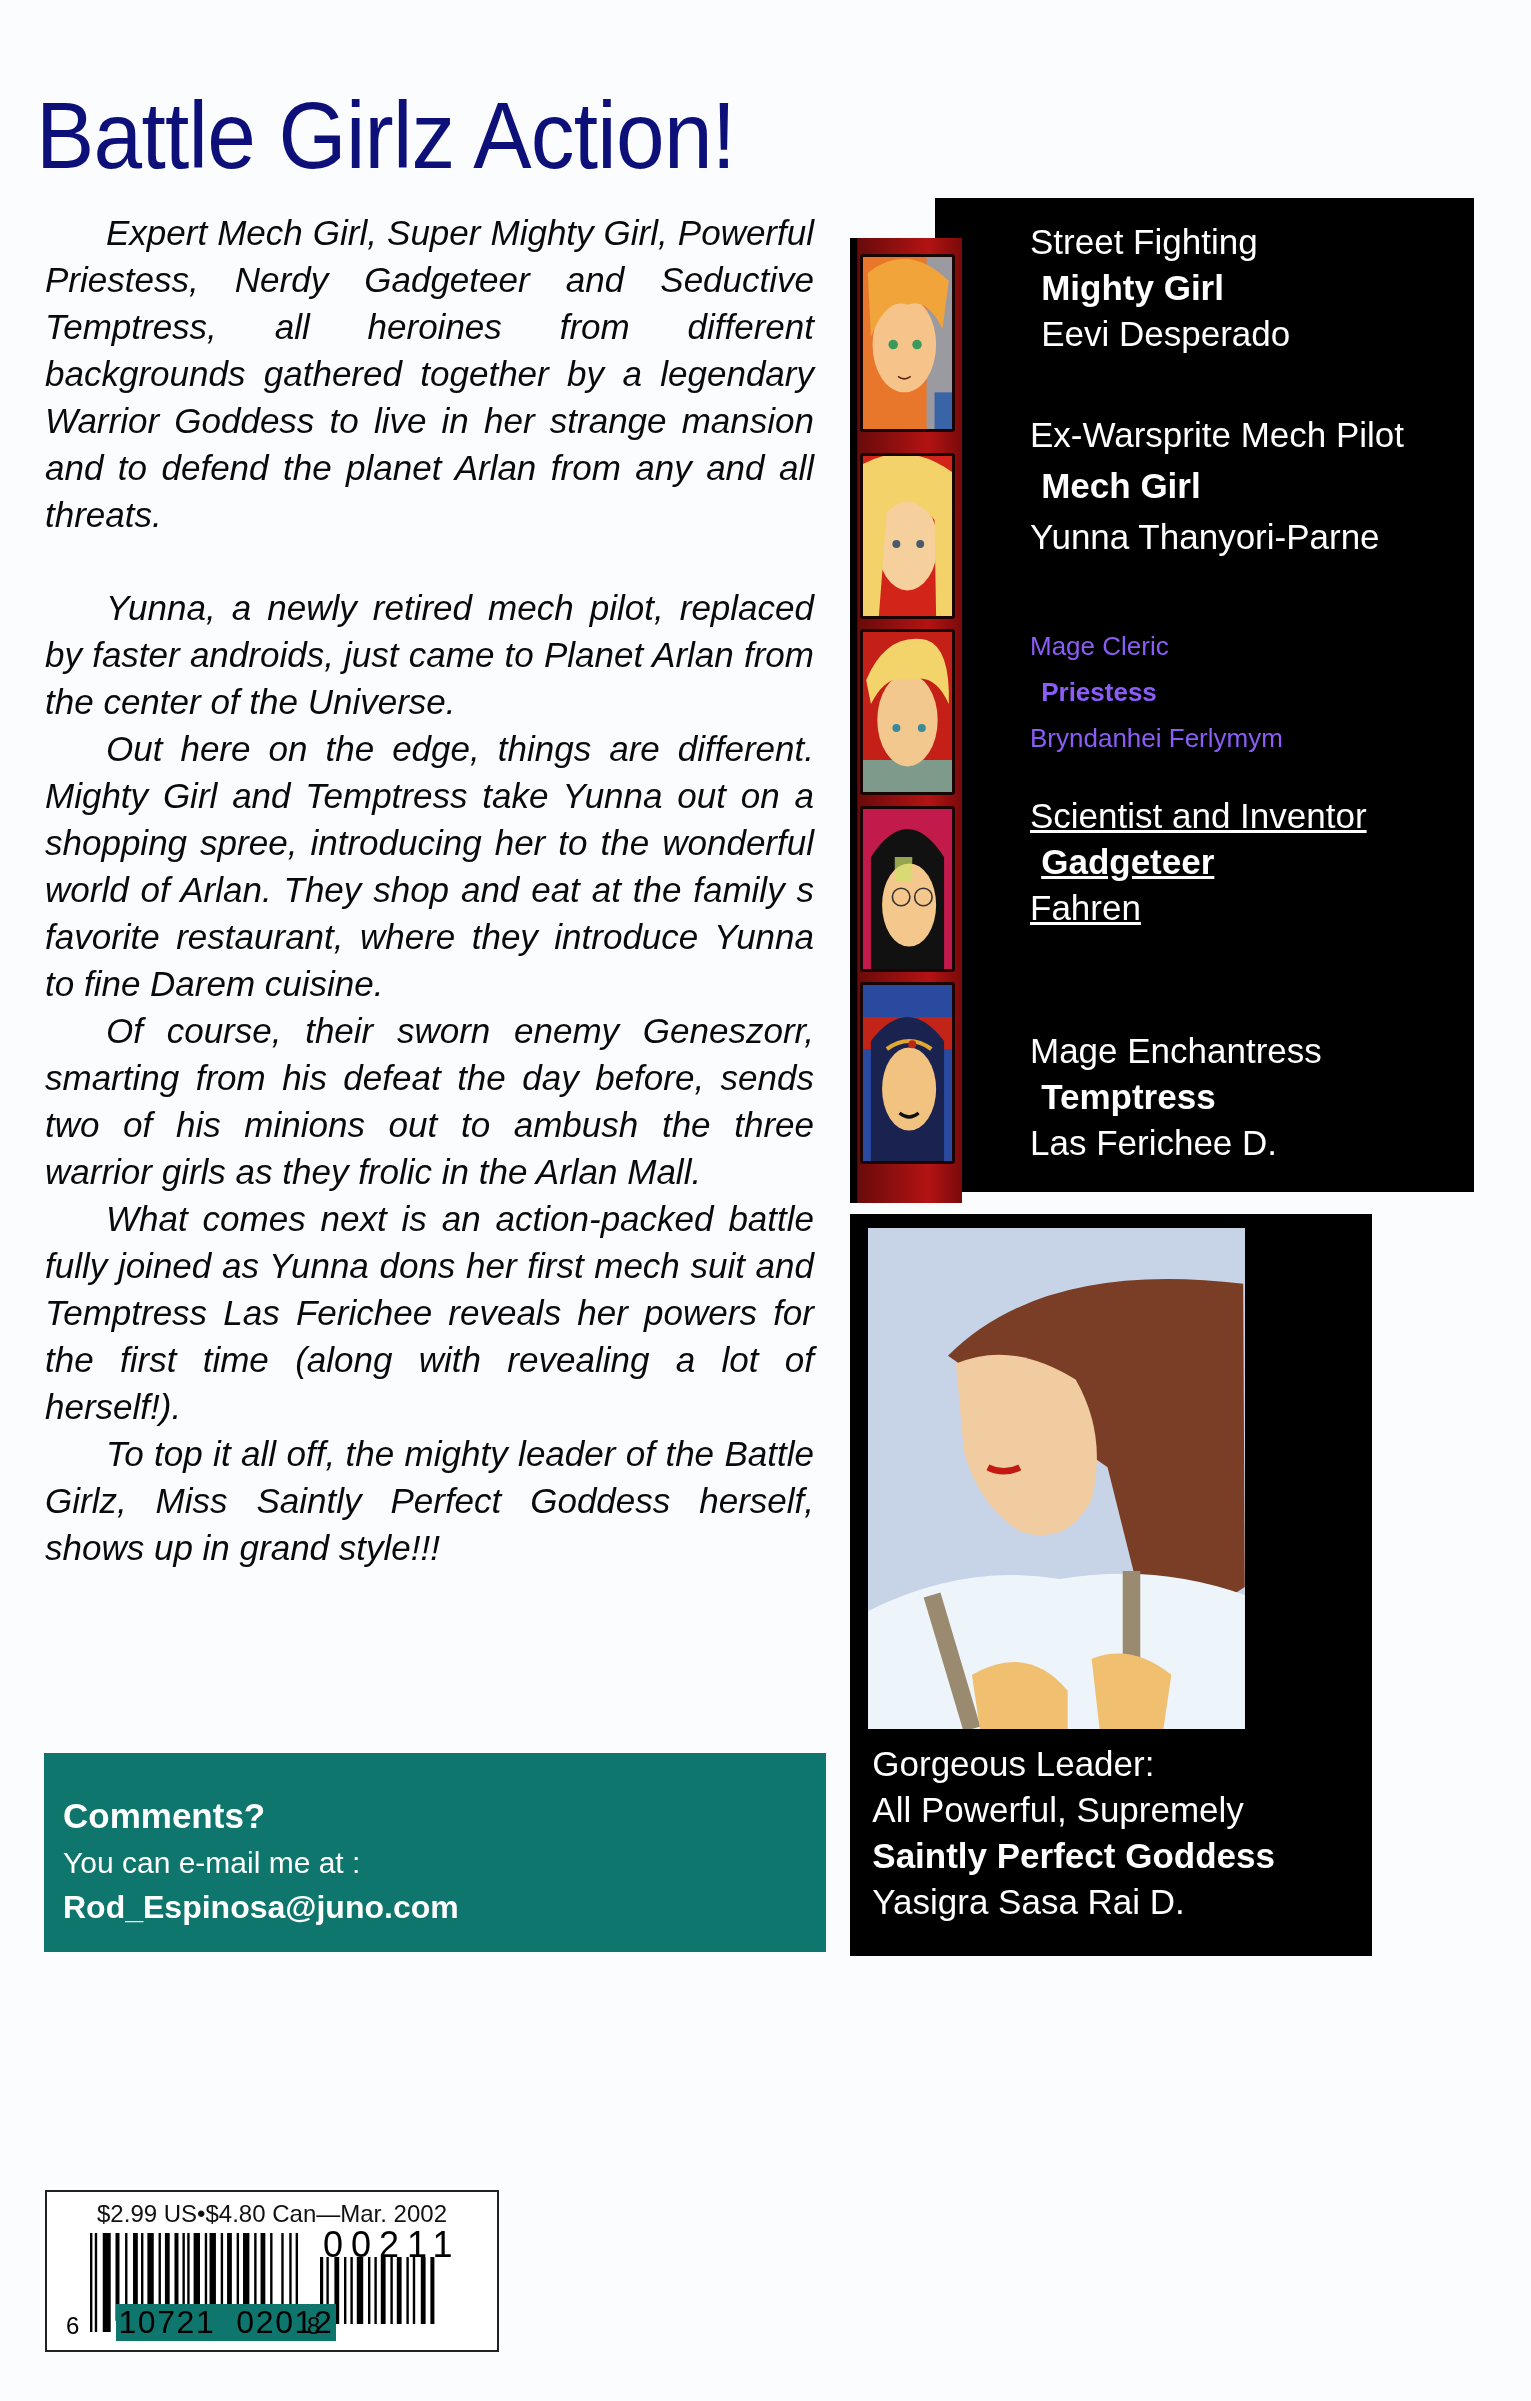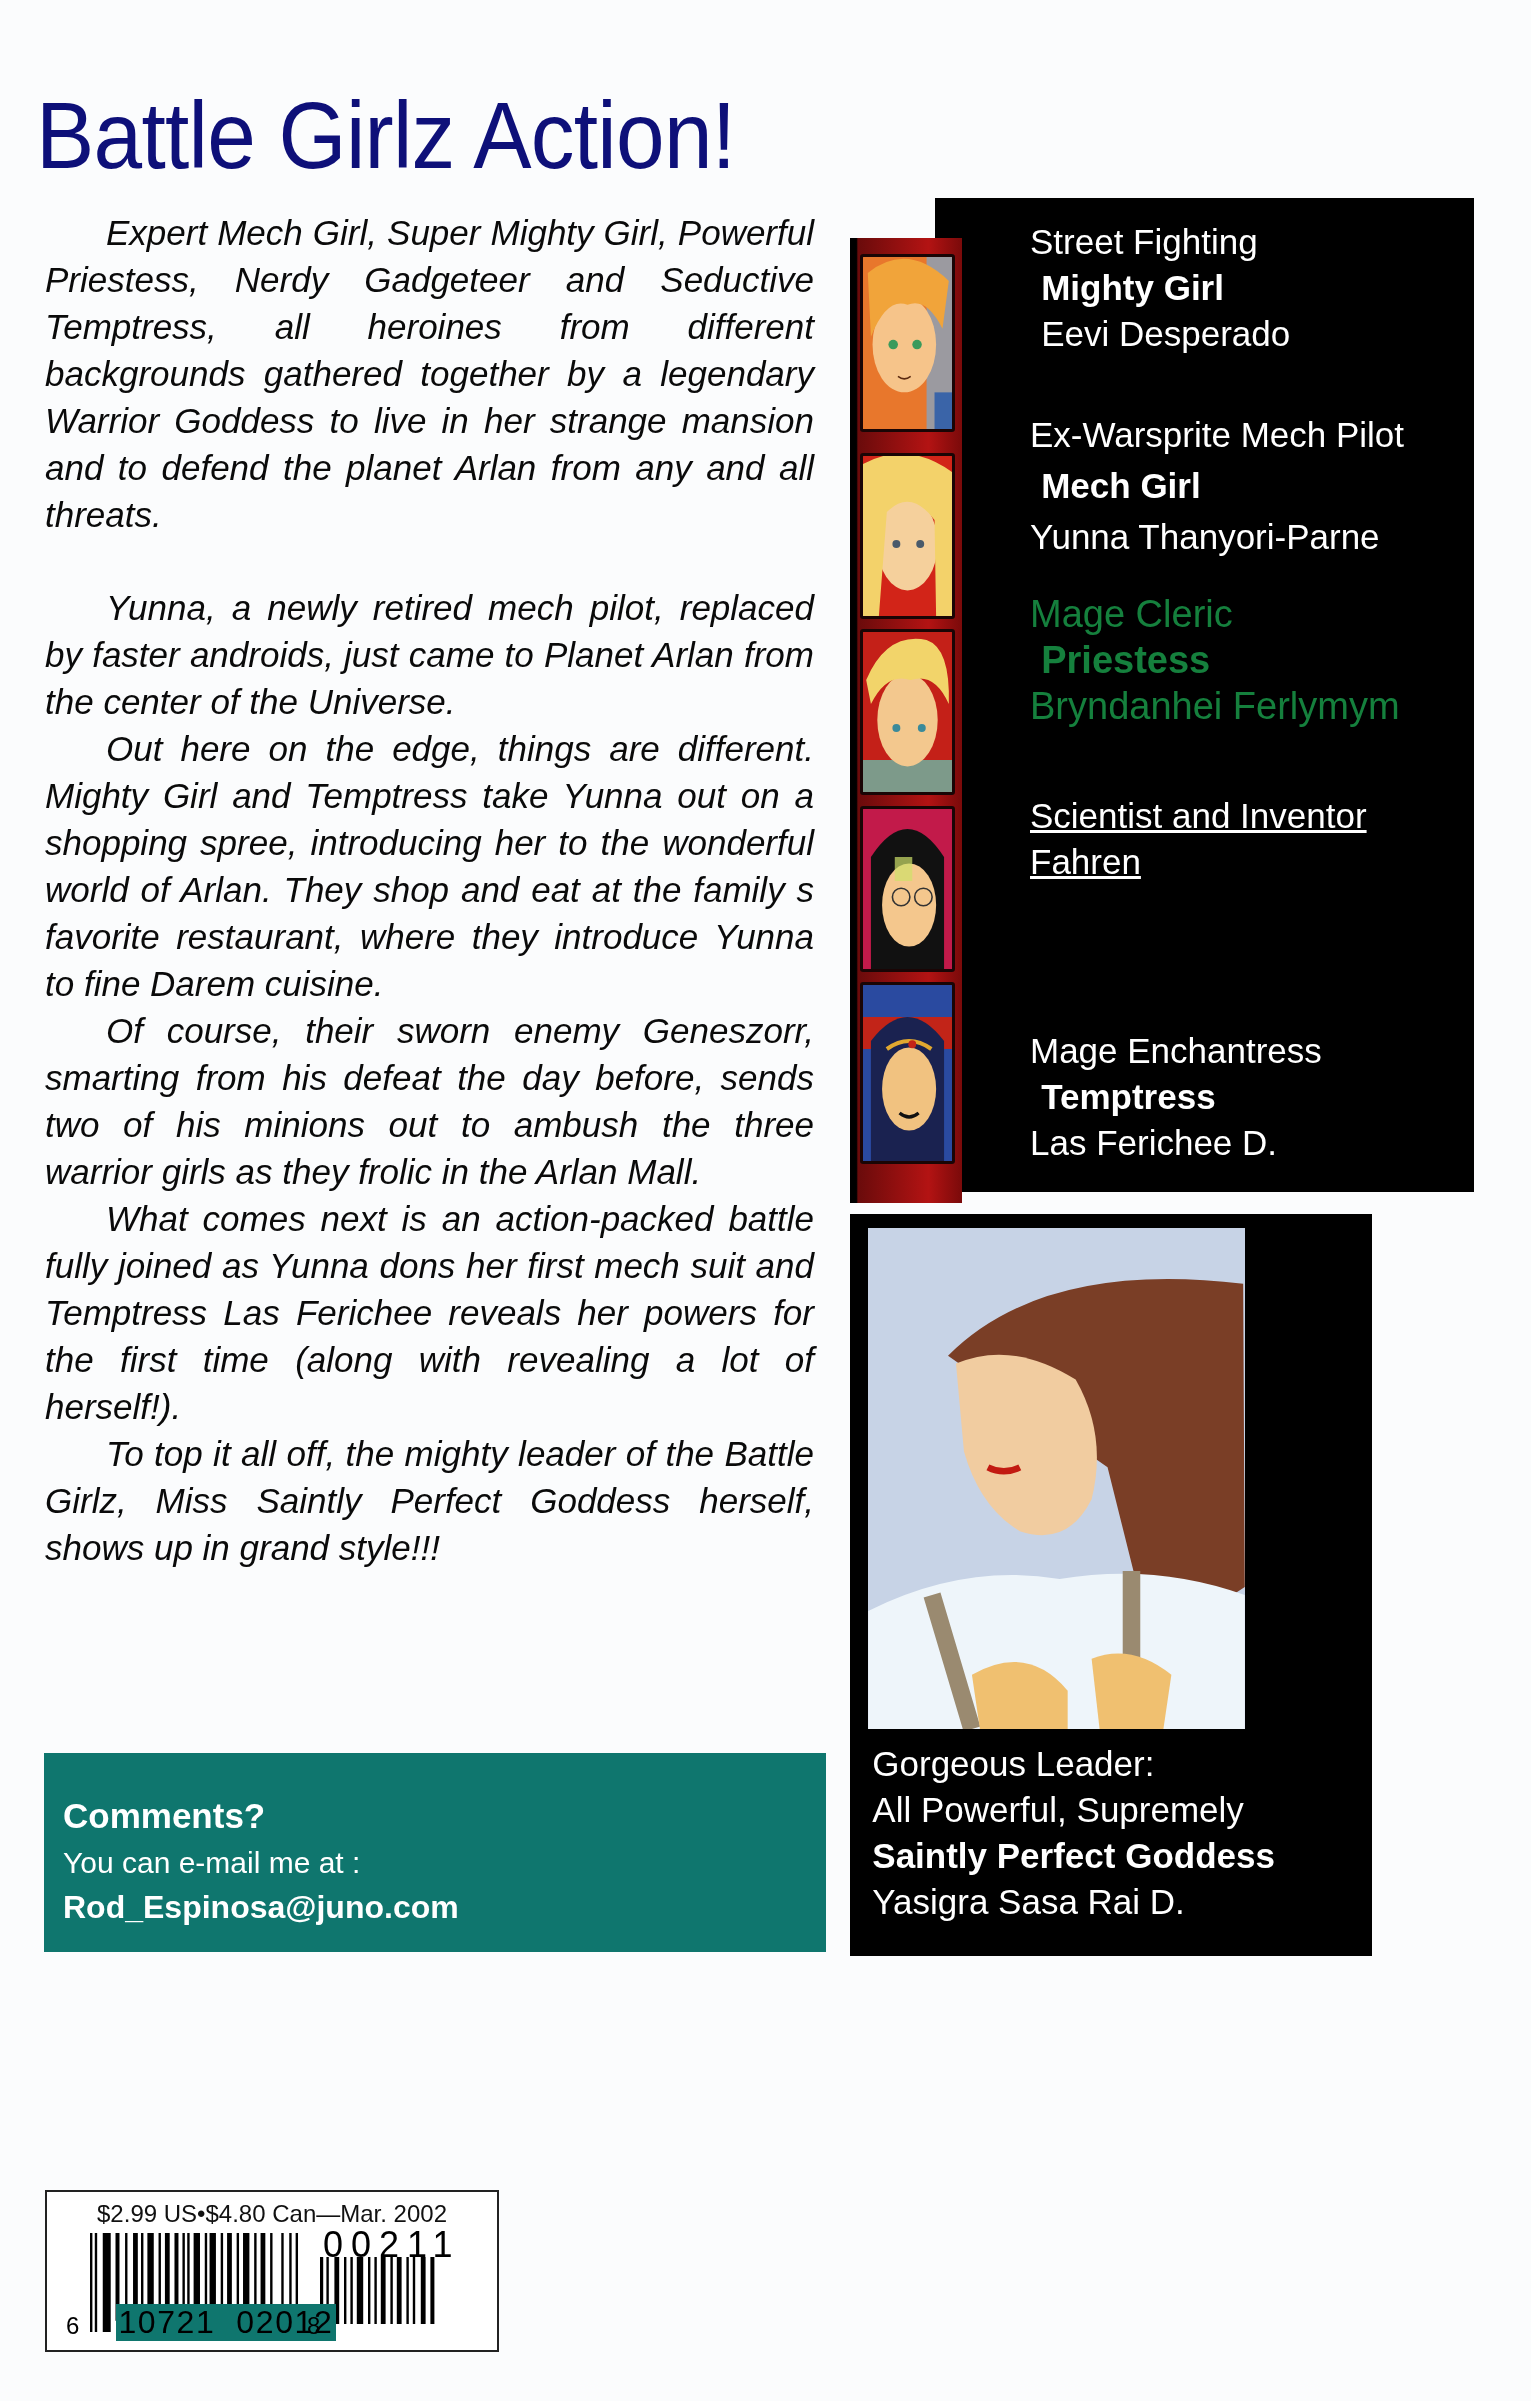--- a/index.html
+++ b/index.html
@@ -152,27 +152,28 @@
   <div class="roster-entry" style="left:180px;top:21px;color:#fff;font-size:35px;line-height:46px;">
     <span class="role">Street Fighting</span>
     <span class="alias">Mighty Girl</span>
     <span class="name">Eevi Desperado</span>
   </div>
   <div class="roster-entry" style="left:180px;top:211px;color:#fff;font-size:35px;line-height:51px;">
     <span class="role">Ex-Warsprite Mech Pilot</span>
     <span class="alias">Mech Girl</span>
     <span class="name flush">Yunna Thanyori-Parne</span>
   </div>
-  <div class="roster-entry" style="left:180px;top:393px;color:#15803d;font-size:38px;line-height:46px;">
+  <div class="roster-entry" style="left:180px;top:425px;color:#8b5cf6;font-size:26px;line-height:46px;">
     <span class="role">Mage Cleric</span>
     <span class="alias">Priestess</span>
     <span class="name flush">Bryndanhei Ferlymym</span>
   </div>
   <div class="roster-entry" style="left:180px;top:595px;color:#fff;font-size:35px;line-height:46px;text-decoration:underline;">
     <span class="role">Scientist and Inventor</span>
+    <span class="alias">Gadgeteer</span>
     <span class="name flush">Fahren</span>
   </div>
   <div class="roster-entry" style="left:180px;top:830px;color:#fff;font-size:35px;line-height:46px;">
     <span class="role">Mage Enchantress</span>
     <span class="alias">Temptress</span>
     <span class="name flush">Las Ferichee D.</span>
   </div>
 </div>
 
 <div class="leader">

